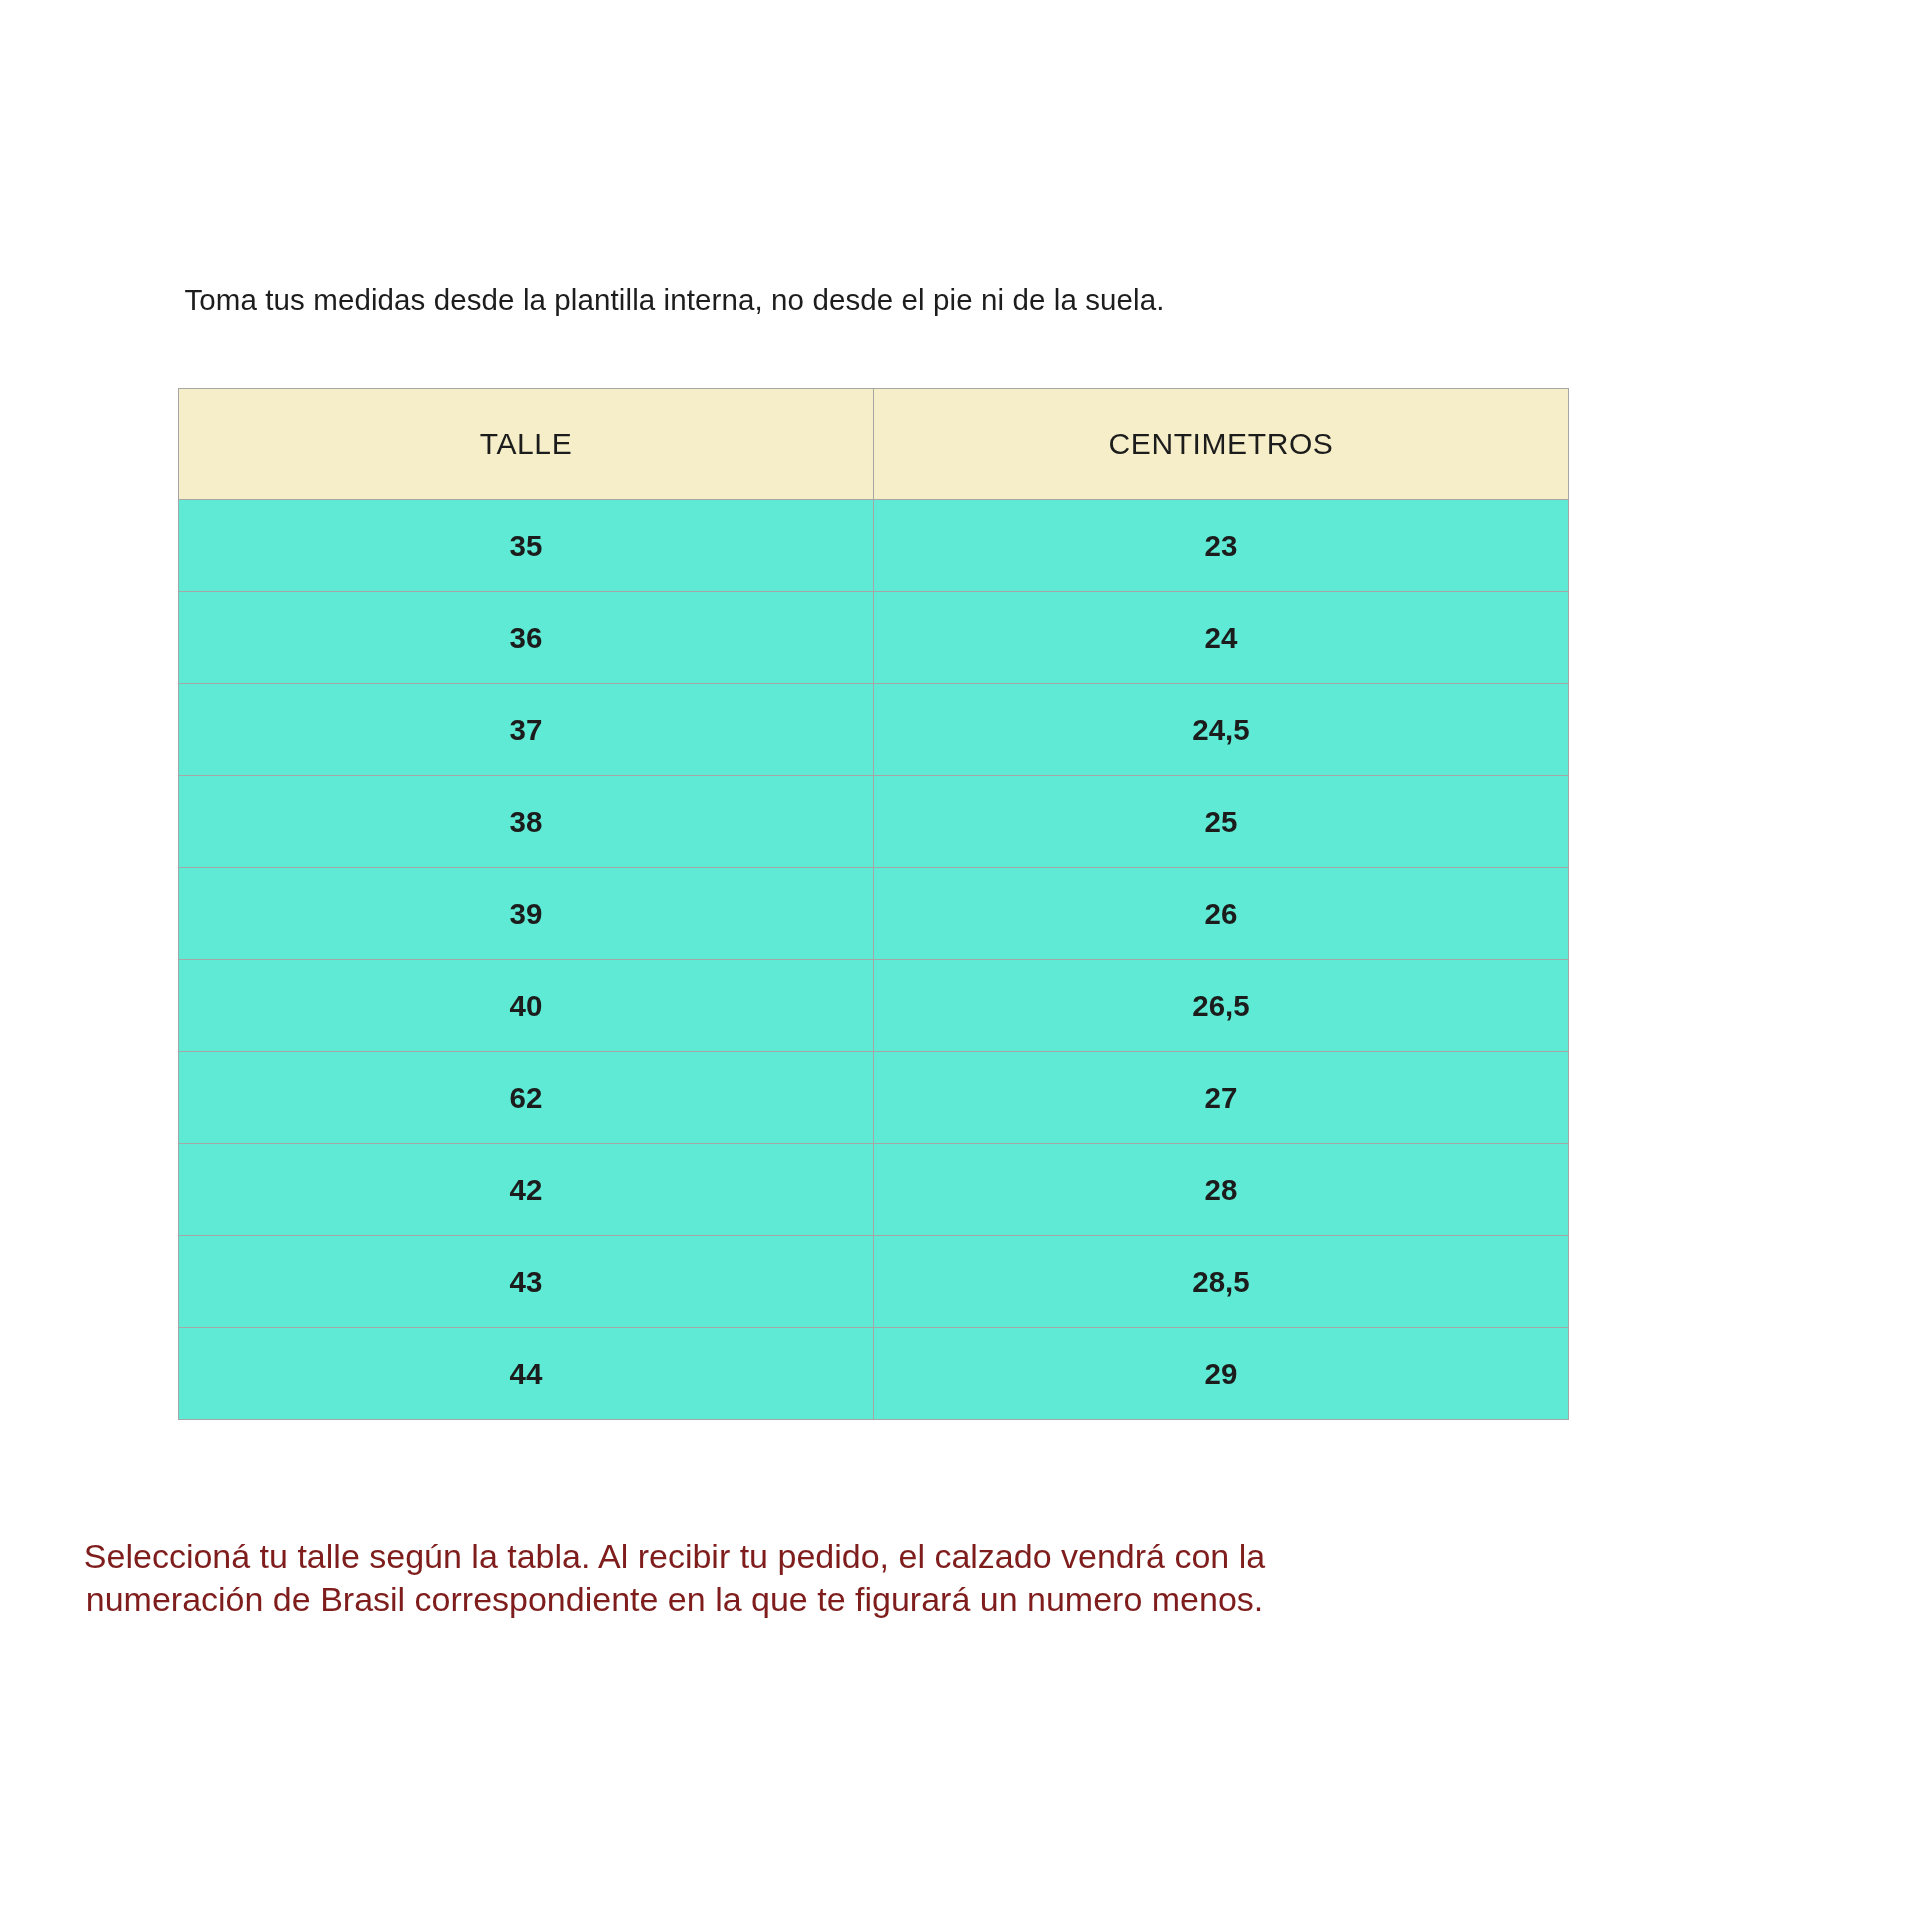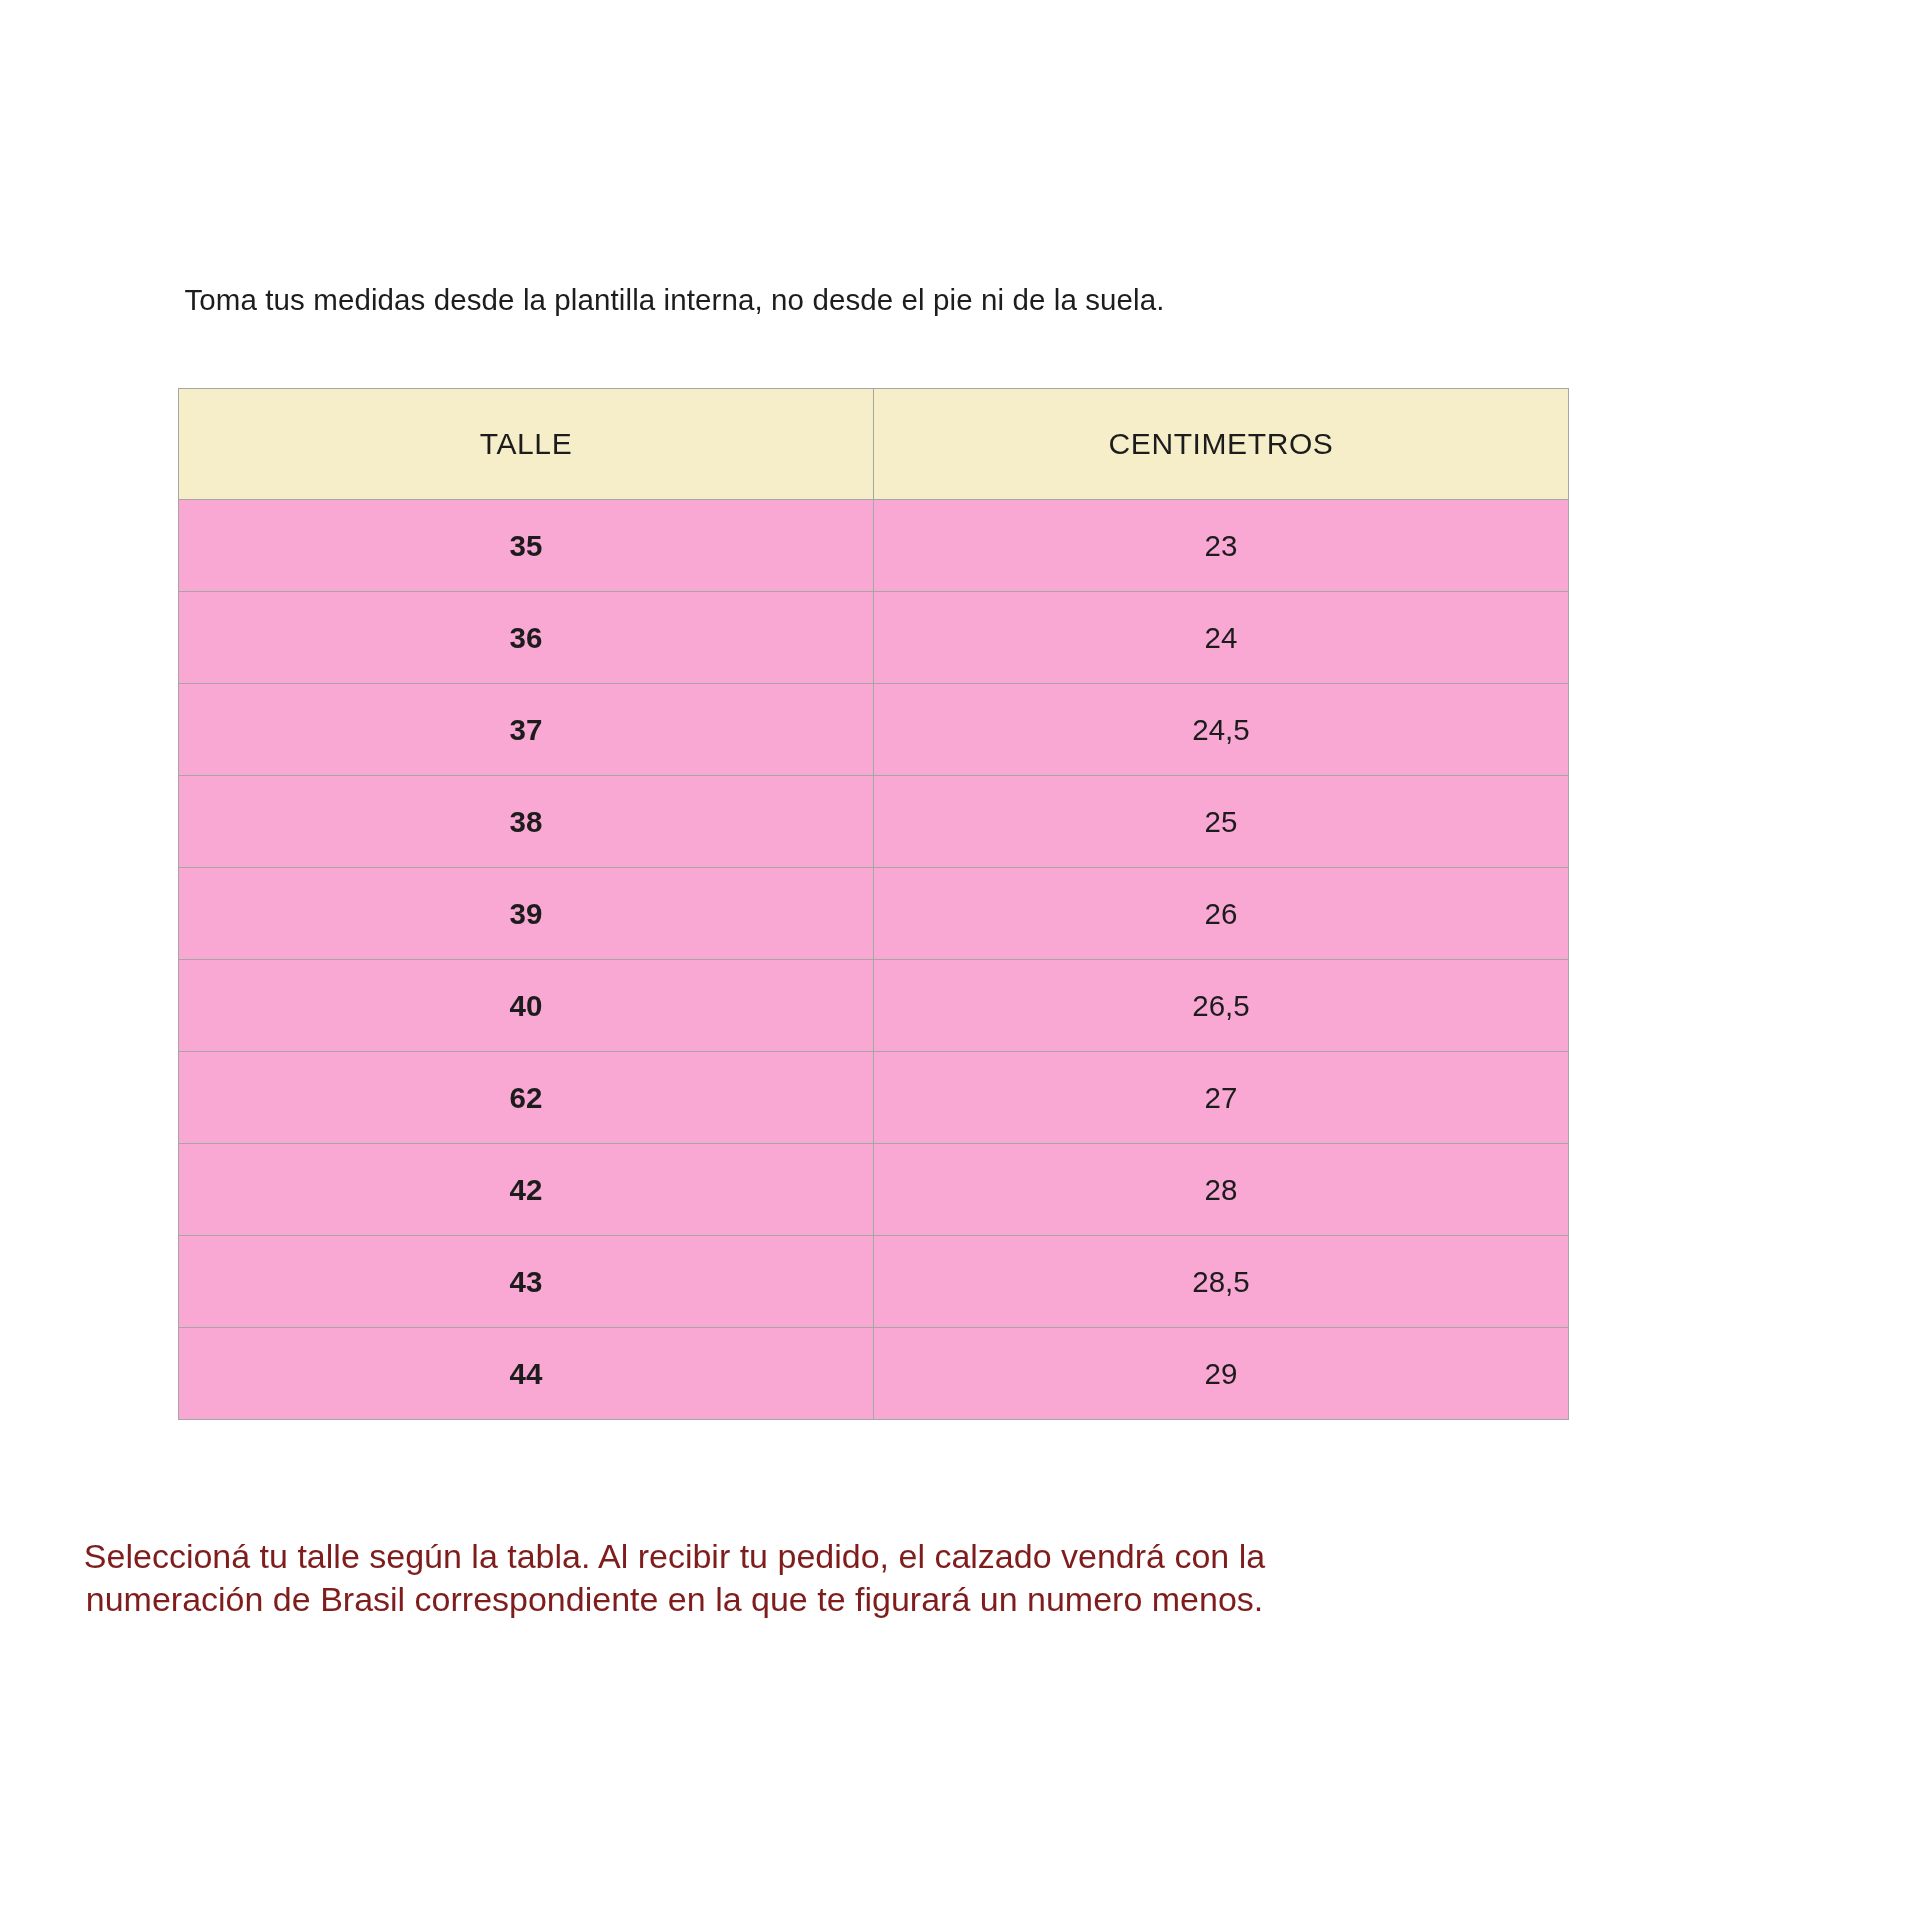--- a/index.html
+++ b/index.html
@@ -67,29 +67,29 @@
     background: #f5eec8;
     height: 110px;
     font-size: 30px;
     font-weight: 400;
     letter-spacing: 0.6px;
     color: #1c1c1c;
   }
 
   table.size-table tbody td {
     height: 91px;
-    background: #f9a8d4;
+    background: #5eead4;
     font-size: 29.5px;
     color: #1c1c1c;
   }
   table.size-table tbody td.cell-talle {
     font-weight: 700;
   }
   table.size-table tbody td.cell-cm {
-    font-weight: 400;
+    font-weight: 700;
   }
 
   
   .footer-note {
     position: absolute;
     top: 1501px;
     left: 0;
     width: 1317px;
     text-align: center;
     font-size: 34px;

